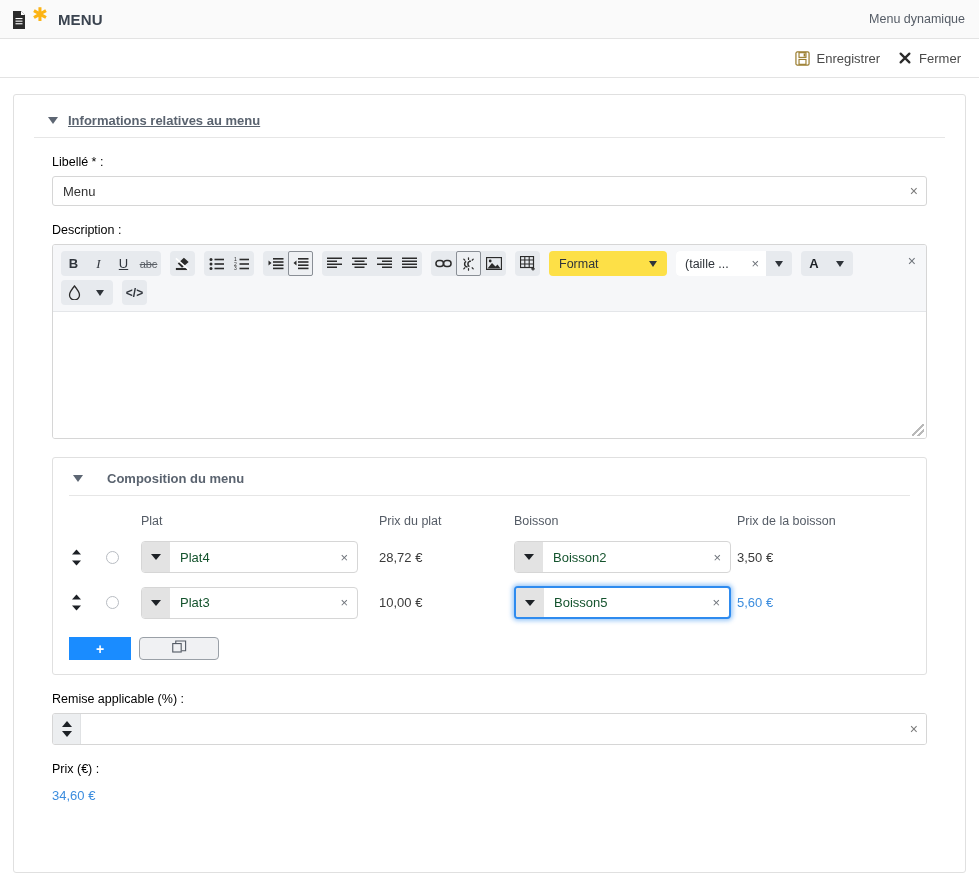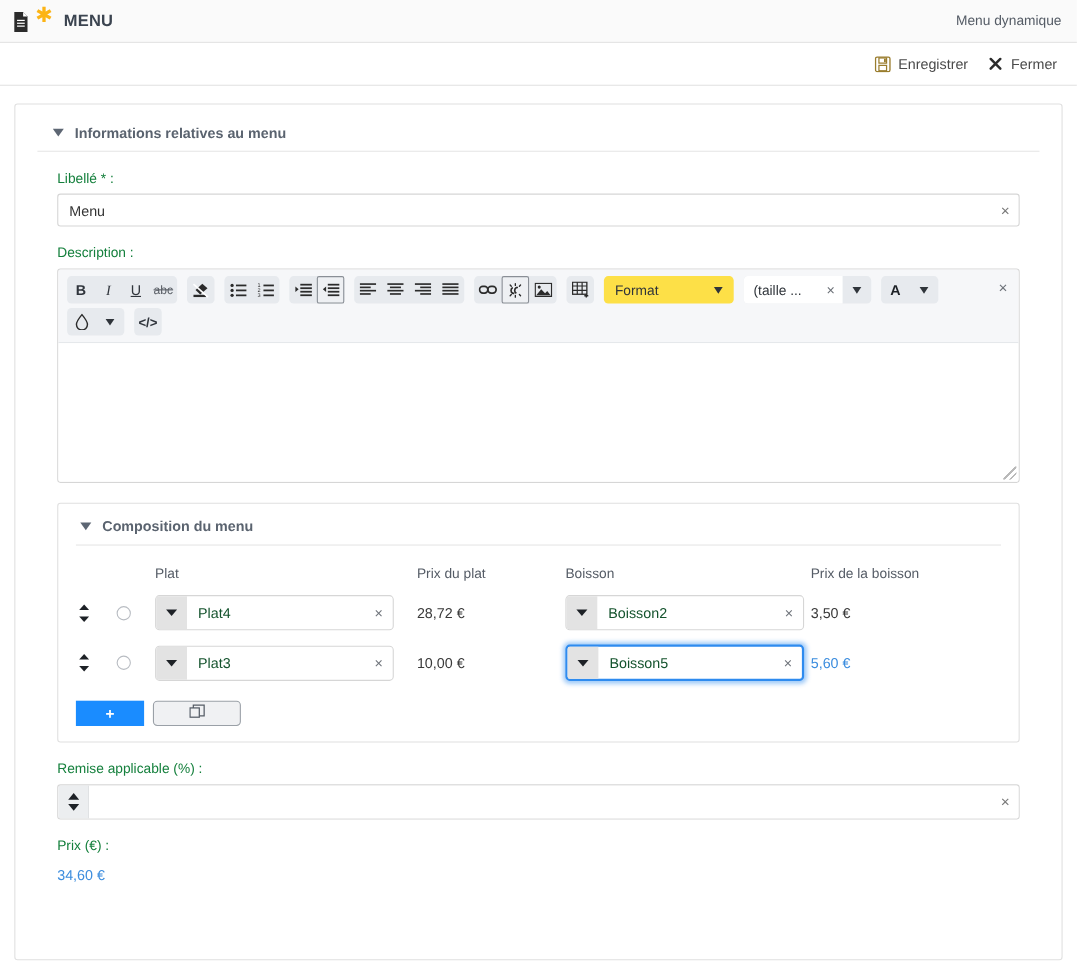--- a/index.html
+++ b/index.html
@@ -74,27 +74,27 @@
     padding: 8px 0 9px 14px;
     border-bottom: 1px solid #e6e6e6;
   }
   .section-head .caret {
     width: 0; height: 0;
     border-left: 5.5px solid transparent;
     border-right: 5.5px solid transparent;
     border-top: 7px solid #5d6673;
   }
   .section-title {
-    font-size: 13px; font-weight: bold; color: #5a636f;
+    font-size: 13px; font-weight: bold; color: #5a636f; text-decoration: underline;
   }
 
   
   .field { padding: 0 18px; }
   .label {
-    font-size: 12.5px; color: #15803d;
+    font-size: 12.5px; color: #000000;
     margin: 17px 0 7px 0;
   }
   .input-wrap { position: relative; }
   .text-input {
     width: 100%; height: 30px;
     border: 1px solid #d6d6d6;
     border-radius: 3px;
     background: #fff;
     font-family: "Liberation Sans", sans-serif;
     font-size: 13px; color: #333;
@@ -212,21 +212,21 @@
   }
 
   
   .compo {
     margin: 18px 18px 0 18px;
     border: 1px solid #e0e0e0;
     border-radius: 3px;
     padding: 5px 16px 14px 16px;
   }
   .compo-head {
-    display: flex; align-items: center; gap: 10px;
+    display: flex; align-items: center; gap: 24px;
     padding: 8px 0 9px 4px;
     border-bottom: 1px solid #e6e6e6;
   }
   .compo-head .caret {
     width: 0; height: 0;
     border-left: 5.5px solid transparent;
     border-right: 5.5px solid transparent;
     border-top: 7px solid #5d6673;
   }
   .compo-title { font-size: 13px; font-weight: bold; color: #5a636f; }

